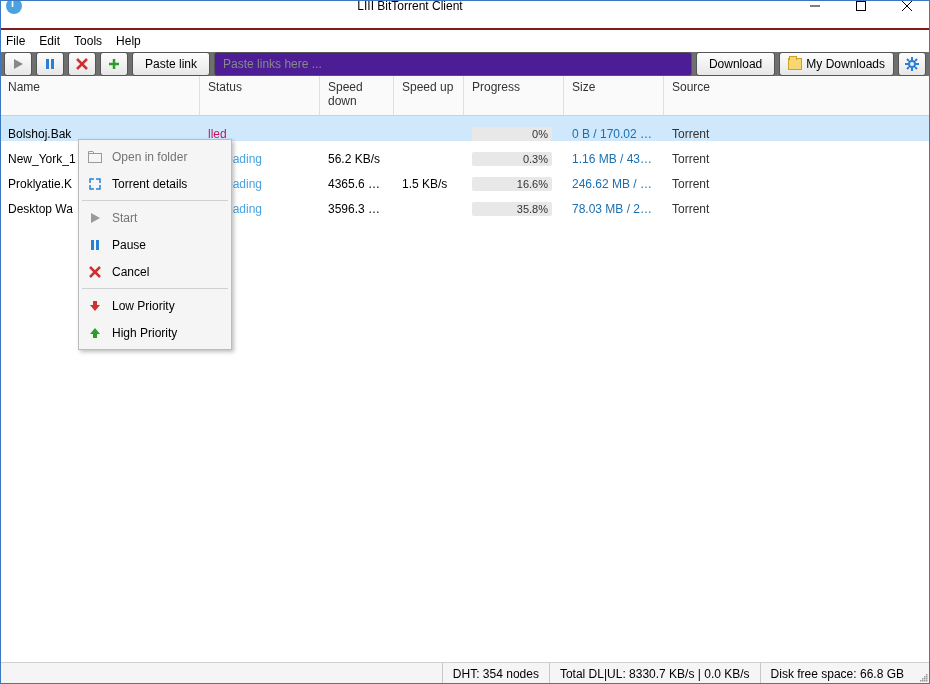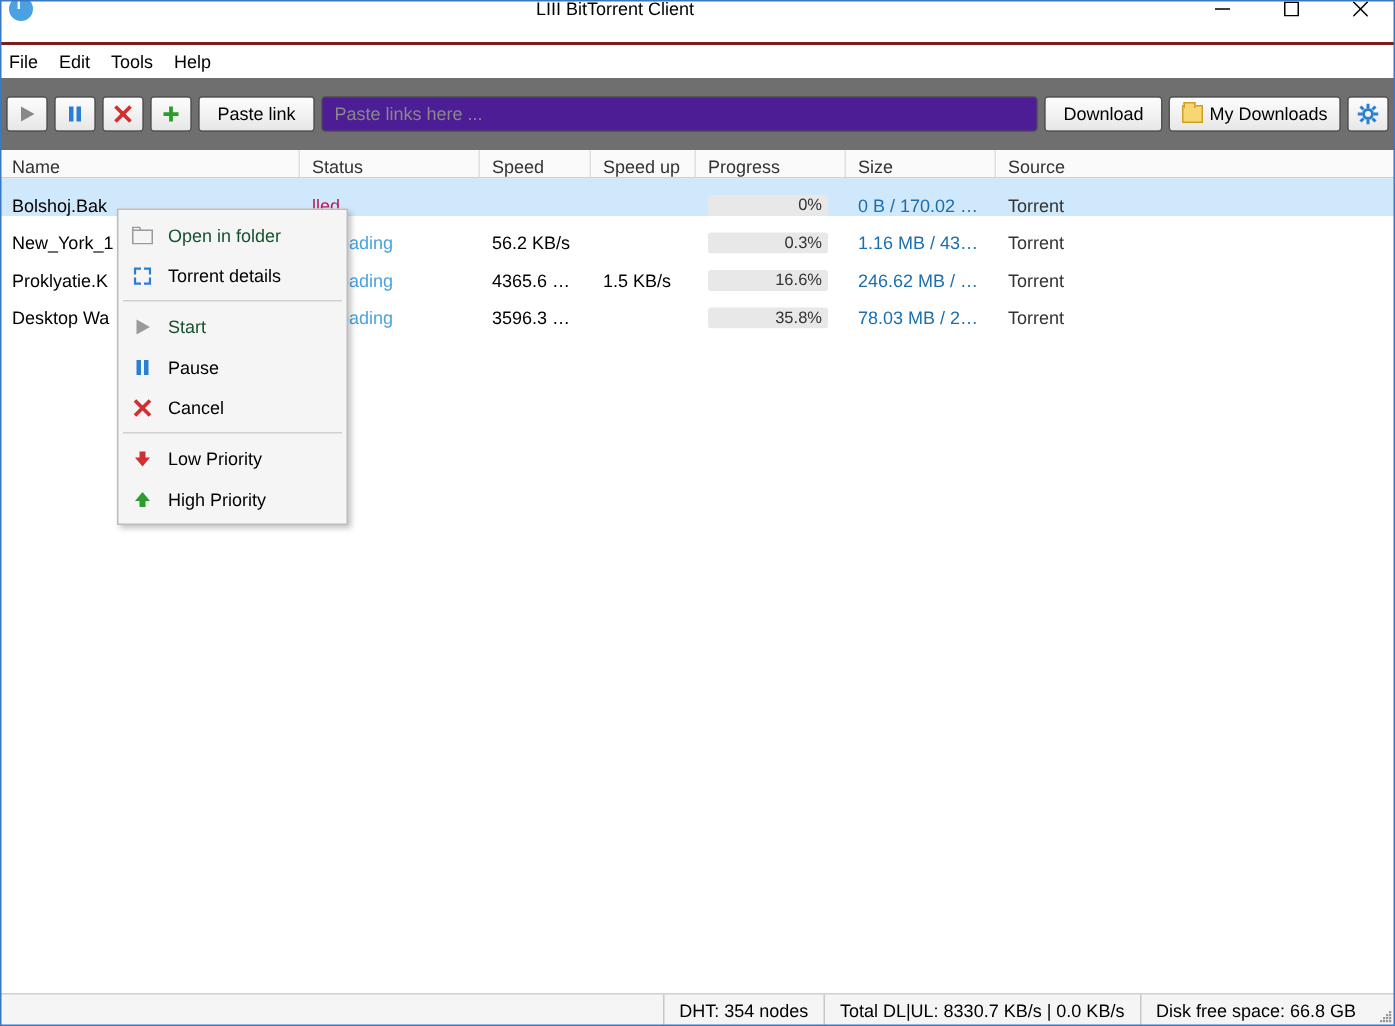--- a/index.html
+++ b/index.html
@@ -12,32 +12,32 @@
 .titlebar .title { flex: 1; font-size: 12px; }
 .winctrls { display: flex; }
 .winctrls div { width: 46px; height: 30px; display: flex; align-items: center; justify-content: center; }
 .winctrls svg { width: 10px; height: 10px; }
 
 
 .menubar { height: 22px; display: flex; align-items: center; padding: 0 6px; gap: 14px; }
 .menubar span { font-size: 12px; cursor: default; }
 
 
-.toolbar { height: 48px; background: #6f6f6f; display: flex; align-items: center; padding: 0 4px; gap: 4px; }
+.toolbar { height: 24px; background: #6f6f6f; display: flex; align-items: center; padding: 0 4px; gap: 4px; }
 .tb-btn { width: 28px; height: 24px; background: linear-gradient(#fdfdfd,#e7e7e7); border: 1px solid #555; border-radius: 3px; display: flex; align-items: center; justify-content: center; }
 .tb-btn svg { width: 14px; height: 14px; }
 .tb-text-btn { height: 24px; padding: 0 12px; background: linear-gradient(#fdfdfd,#e7e7e7); border: 1px solid #555; border-radius: 3px; display: flex; align-items: center; font-size: 12px; }
 .tb-input { flex: 1; height: 24px; background: #4c1d95; border: 1px solid #555; border-radius: 3px; padding: 0 8px; color: #888; font-size: 12px; display:flex; align-items:center;}
 .tb-folder-btn { height: 24px; padding: 0 8px; background: linear-gradient(#fdfdfd,#e7e7e7); border: 1px solid #555; border-radius: 3px; display: flex; align-items: center; gap: 4px; font-size: 12px; }
 .folder-icon { width: 14px; height: 12px; background: #f7d774; border: 1px solid #d0a020; position: relative; }
 .folder-icon::before { content:""; position:absolute; top:-3px; left:0; width:6px; height:3px; background:#f7d774; border:1px solid #d0a020; border-bottom:none;}
 .gear { width:14px; height:14px; }
 
 
-.theader { height: 19px; display: flex; border-bottom: 1px solid #d0d0d0; background: #fafafa; }
+.theader { height: 40px; display: flex; border-bottom: 1px solid #d0d0d0; background: #fafafa; }
 .theader > div { padding: 4px 8px; font-size: 12px; color: #333; border-right: 1px solid #e0e0e0; }
 .col-name   { width: 200px; }
 .col-status { width: 120px; }
 .col-sdown  { width: 74px; }
 .col-sup    { width: 70px; }
 .col-prog   { width: 100px; }
 .col-size   { width: 100px; }
 .col-source { flex: 1; }
 
 
@@ -52,21 +52,21 @@
 .progtxt { position: absolute; right: 4px; top: 0; font-size: 11px; line-height:14px; color:#333;}
 .row .col-size { color: #1a6fb0; }
 .row.sel .col-size { color: #1a6fb0; }
 .row .col-source { color: #333; }
 
 
 .ctxmenu { position: absolute; top: 139px; left: 78px; width: 154px; background: #f5f5f5; border: 1px solid #bcbcbc; box-shadow: 2px 2px 4px rgba(0,0,0,0.25); padding: 3px 1px; z-index: 10; }
 .ctxmenu .mi { height: 27px; display: flex; align-items: center; padding: 0 8px; gap: 10px; font-size: 12px; }
 .ctxmenu .mi .mic { width: 14px; display:flex; justify-content:center; }
 .ctxmenu .sep { height: 1px; background: #d0d0d0; margin: 3px 2px; }
-.ctxmenu .disabled { color: #14532d; }
+.ctxmenu .disabled { color: #737373; }
 
 
 .statusbar { position: absolute; bottom: 0; left: 0; right: 0; height: 22px; border-top: 1px solid #d0d0d0; display: flex; align-items: center; justify-content: flex-end; background: #f5f5f5; font-size: 11px; }
 .statusbar > div { padding: 0 10px; border-left: 1px solid #c8c8c8; height: 100%; display:flex; align-items:center;}
 .statusbar .grip { width: 16px; border-left: none; display:flex; align-items:flex-end; justify-content:flex-end; padding:2px;}
 
 
 .frame { position:absolute; inset:0; border:1px solid #3a78c4; pointer-events:none;}
 </style>
 </head>

